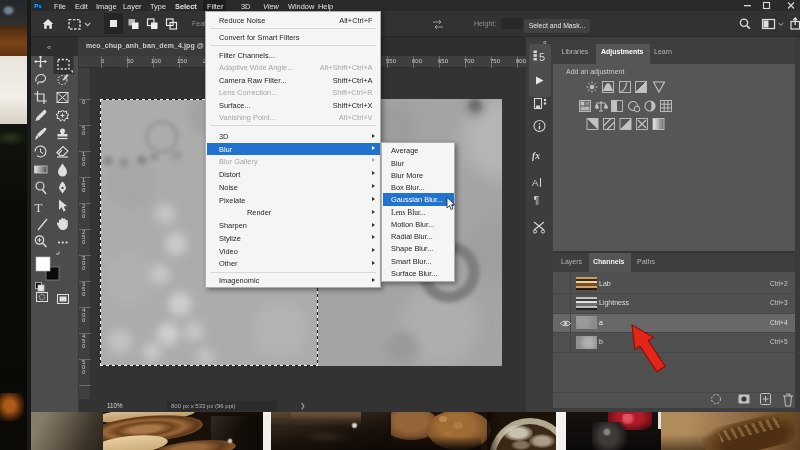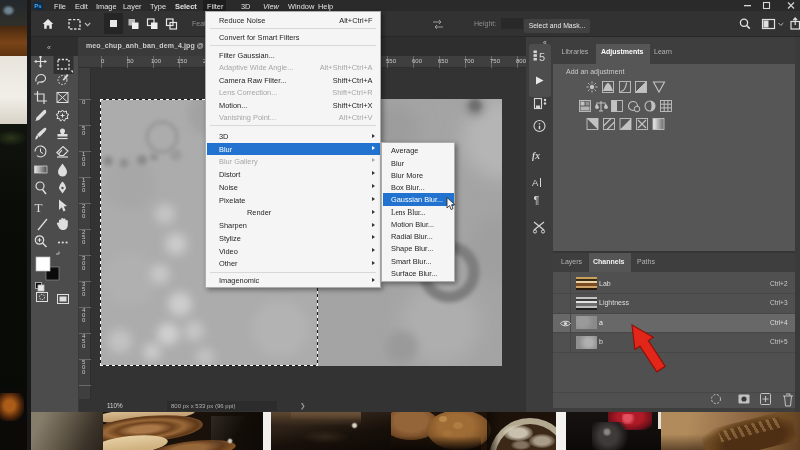--- a/index.html
+++ b/index.html
@@ -577,28 +577,28 @@
   .sep{position:absolute;left:4px;right:4px;height:1px;background:#d8d8d8;}
   .ar{position:absolute;left:166px;width:0;height:0;border-left:3.5px solid #333;border-top:2.8px solid transparent;border-bottom:2.8px solid transparent;}
   .mi2{position:absolute;left:9px;font-size:7.4px;color:#1e1e1e;white-space:nowrap;}
 </style>
 <div class="abs" id="mainmenu" style="left:205px;top:11px;width:175.5px;height:276.5px;background:#f5f5f5;border:1px solid #adadad;box-sizing:border-box;box-shadow:2px 2px 5px rgba(0,0,0,.4);">
   <span class="mi" style="top:3.8px;">Reduce Noise</span>
     <span class="sc" style="top:3.8px;">Alt+Ctrl+F</span>
   <div class="sep" style="top:15.5px;"></div>
   <span class="mi" style="top:20.8px;">Convert for Smart Filters</span>
   <div class="sep" style="top:32.5px;"></div>
-  <span class="mi" style="top:38.8px;">Filter Gaussian...</span>
+  <span class="mi" style="top:38.8px;">Filter Channels...</span>
   <span class="mi gr" style="top:51.3px;">Adaptive Wide Angle...</span>
     <span class="sc gr" style="top:51.3px;">Alt+Shift+Ctrl+A</span>
   <span class="mi" style="top:63.8px;">Camera Raw Filter...</span>
     <span class="sc" style="top:63.8px;">Shift+Ctrl+A</span>
   <span class="mi gr" style="top:76.3px;">Lens Correction...</span>
     <span class="sc gr" style="top:76.3px;">Shift+Ctrl+R</span>
-  <span class="mi" style="top:88.8px;">Motion...</span>
+  <span class="mi" style="top:88.8px;">Surface...</span>
     <span class="sc" style="top:88.8px;">Shift+Ctrl+X</span>
   <span class="mi gr" style="top:101.3px;">Vanishing Point...</span>
     <span class="sc gr" style="top:101.3px;">Alt+Ctrl+V</span>
   <div class="sep" style="top:113px;"></div>
   <span class="mi" style="top:120.3px;">3D</span>
     <span class="ar" style="top:121.6px;"></span>
   <div class="abs" style="left:1px;top:130.5px;width:172.5px;height:12.2px;background:#2173cf;"></div>
   <span class="mi" style="top:132.6px;color:#ffffff;">Blur</span>
     <span class="ar" style="top:133.9px;border-left-color:#fff;"></span>
   <span class="mi gr" style="top:144.8px;">Blur Gallery</span>

